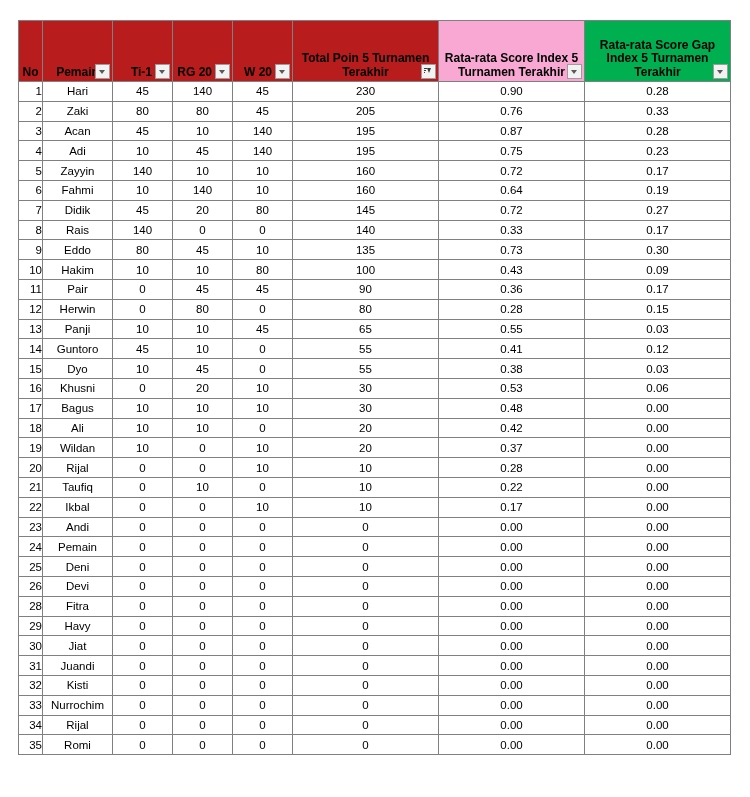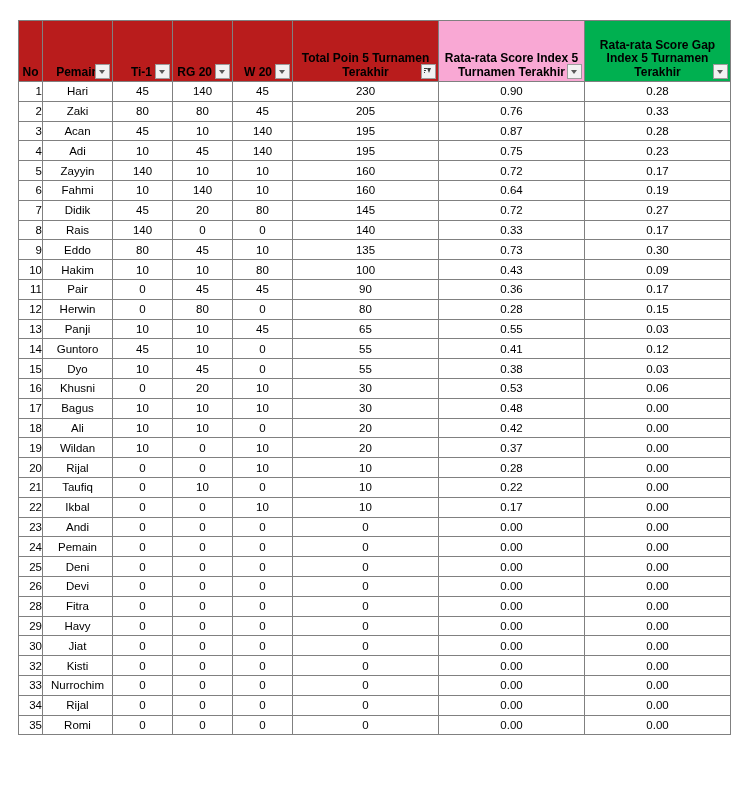--- a/index.html
+++ b/index.html
@@ -469,20 +469,30 @@
           <td class="c-no">30</td>
           <td class="c-name">Jiat</td>
           <td class="c-num">0</td>
           <td class="c-num">0</td>
           <td class="c-num">0</td>
           <td class="c-num">0</td>
           <td class="c-num">0.00</td>
           <td class="c-num">0.00</td>
         </tr>
         <tr>
+          <td class="c-no">31</td>
+          <td class="c-name">Juandi</td>
+          <td class="c-num">0</td>
+          <td class="c-num">0</td>
+          <td class="c-num">0</td>
+          <td class="c-num">0</td>
+          <td class="c-num">0.00</td>
+          <td class="c-num">0.00</td>
+        </tr>
+        <tr>
           <td class="c-no">32</td>
           <td class="c-name">Kisti</td>
           <td class="c-num">0</td>
           <td class="c-num">0</td>
           <td class="c-num">0</td>
           <td class="c-num">0</td>
           <td class="c-num">0.00</td>
           <td class="c-num">0.00</td>
         </tr>
         <tr>

